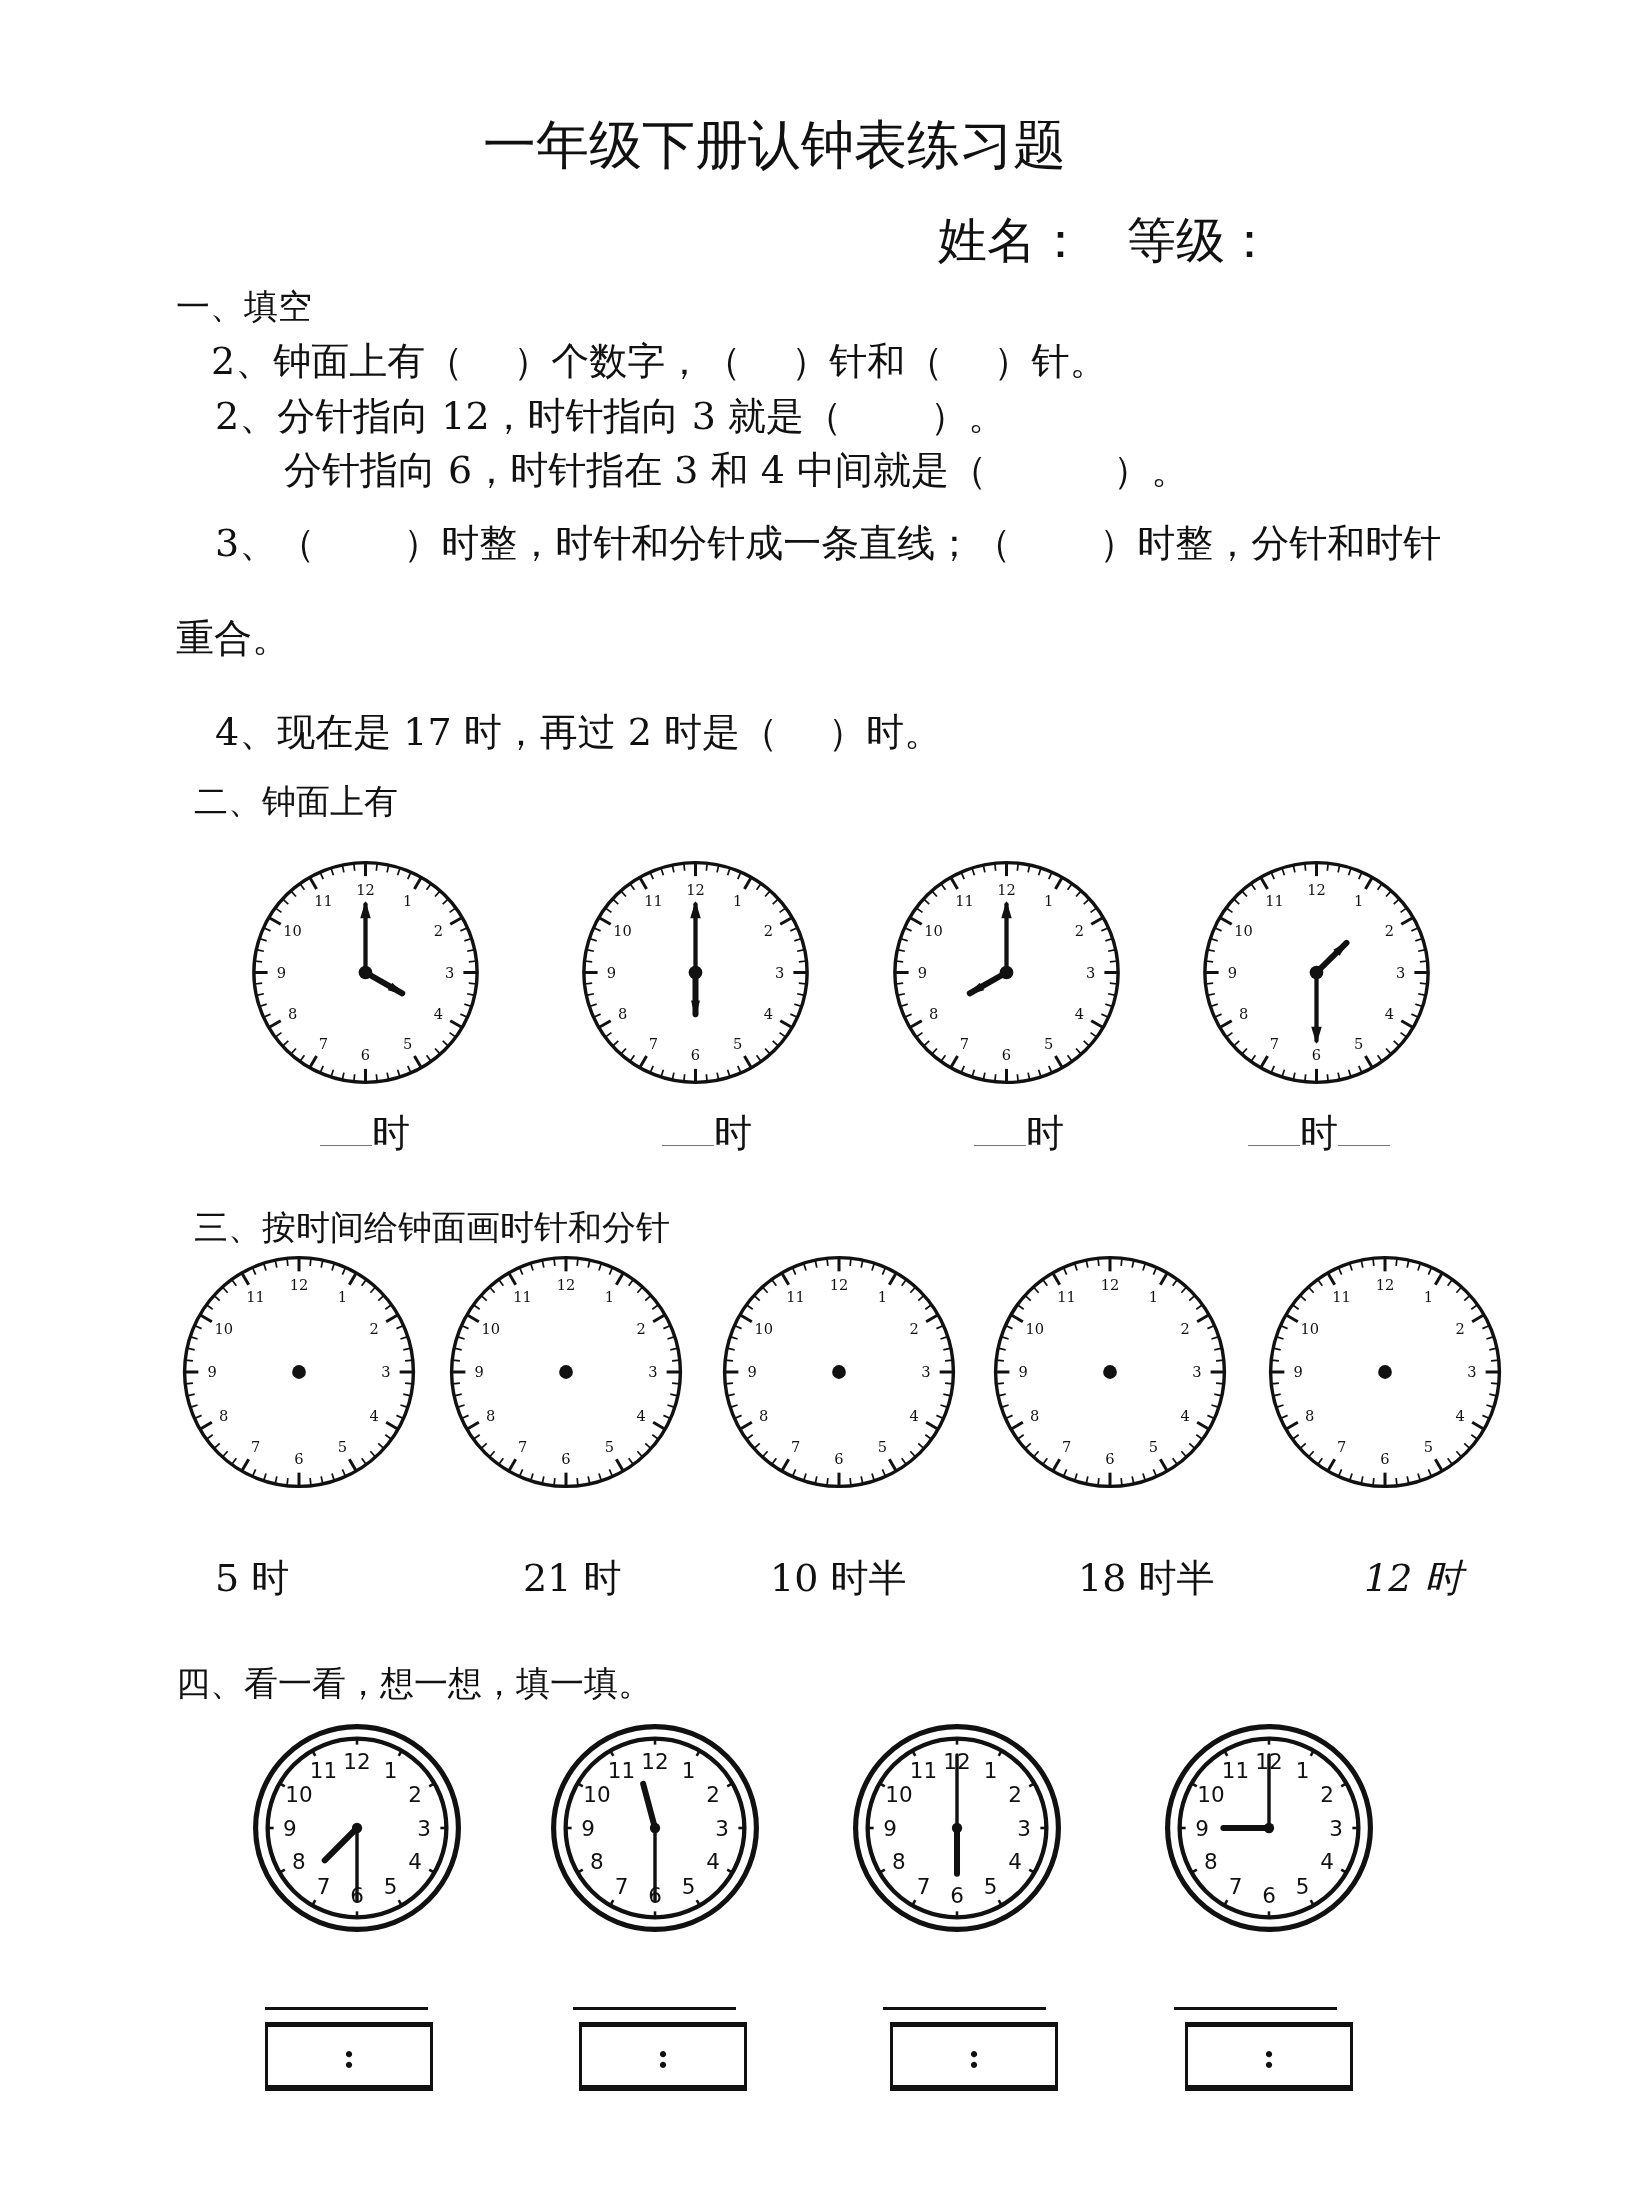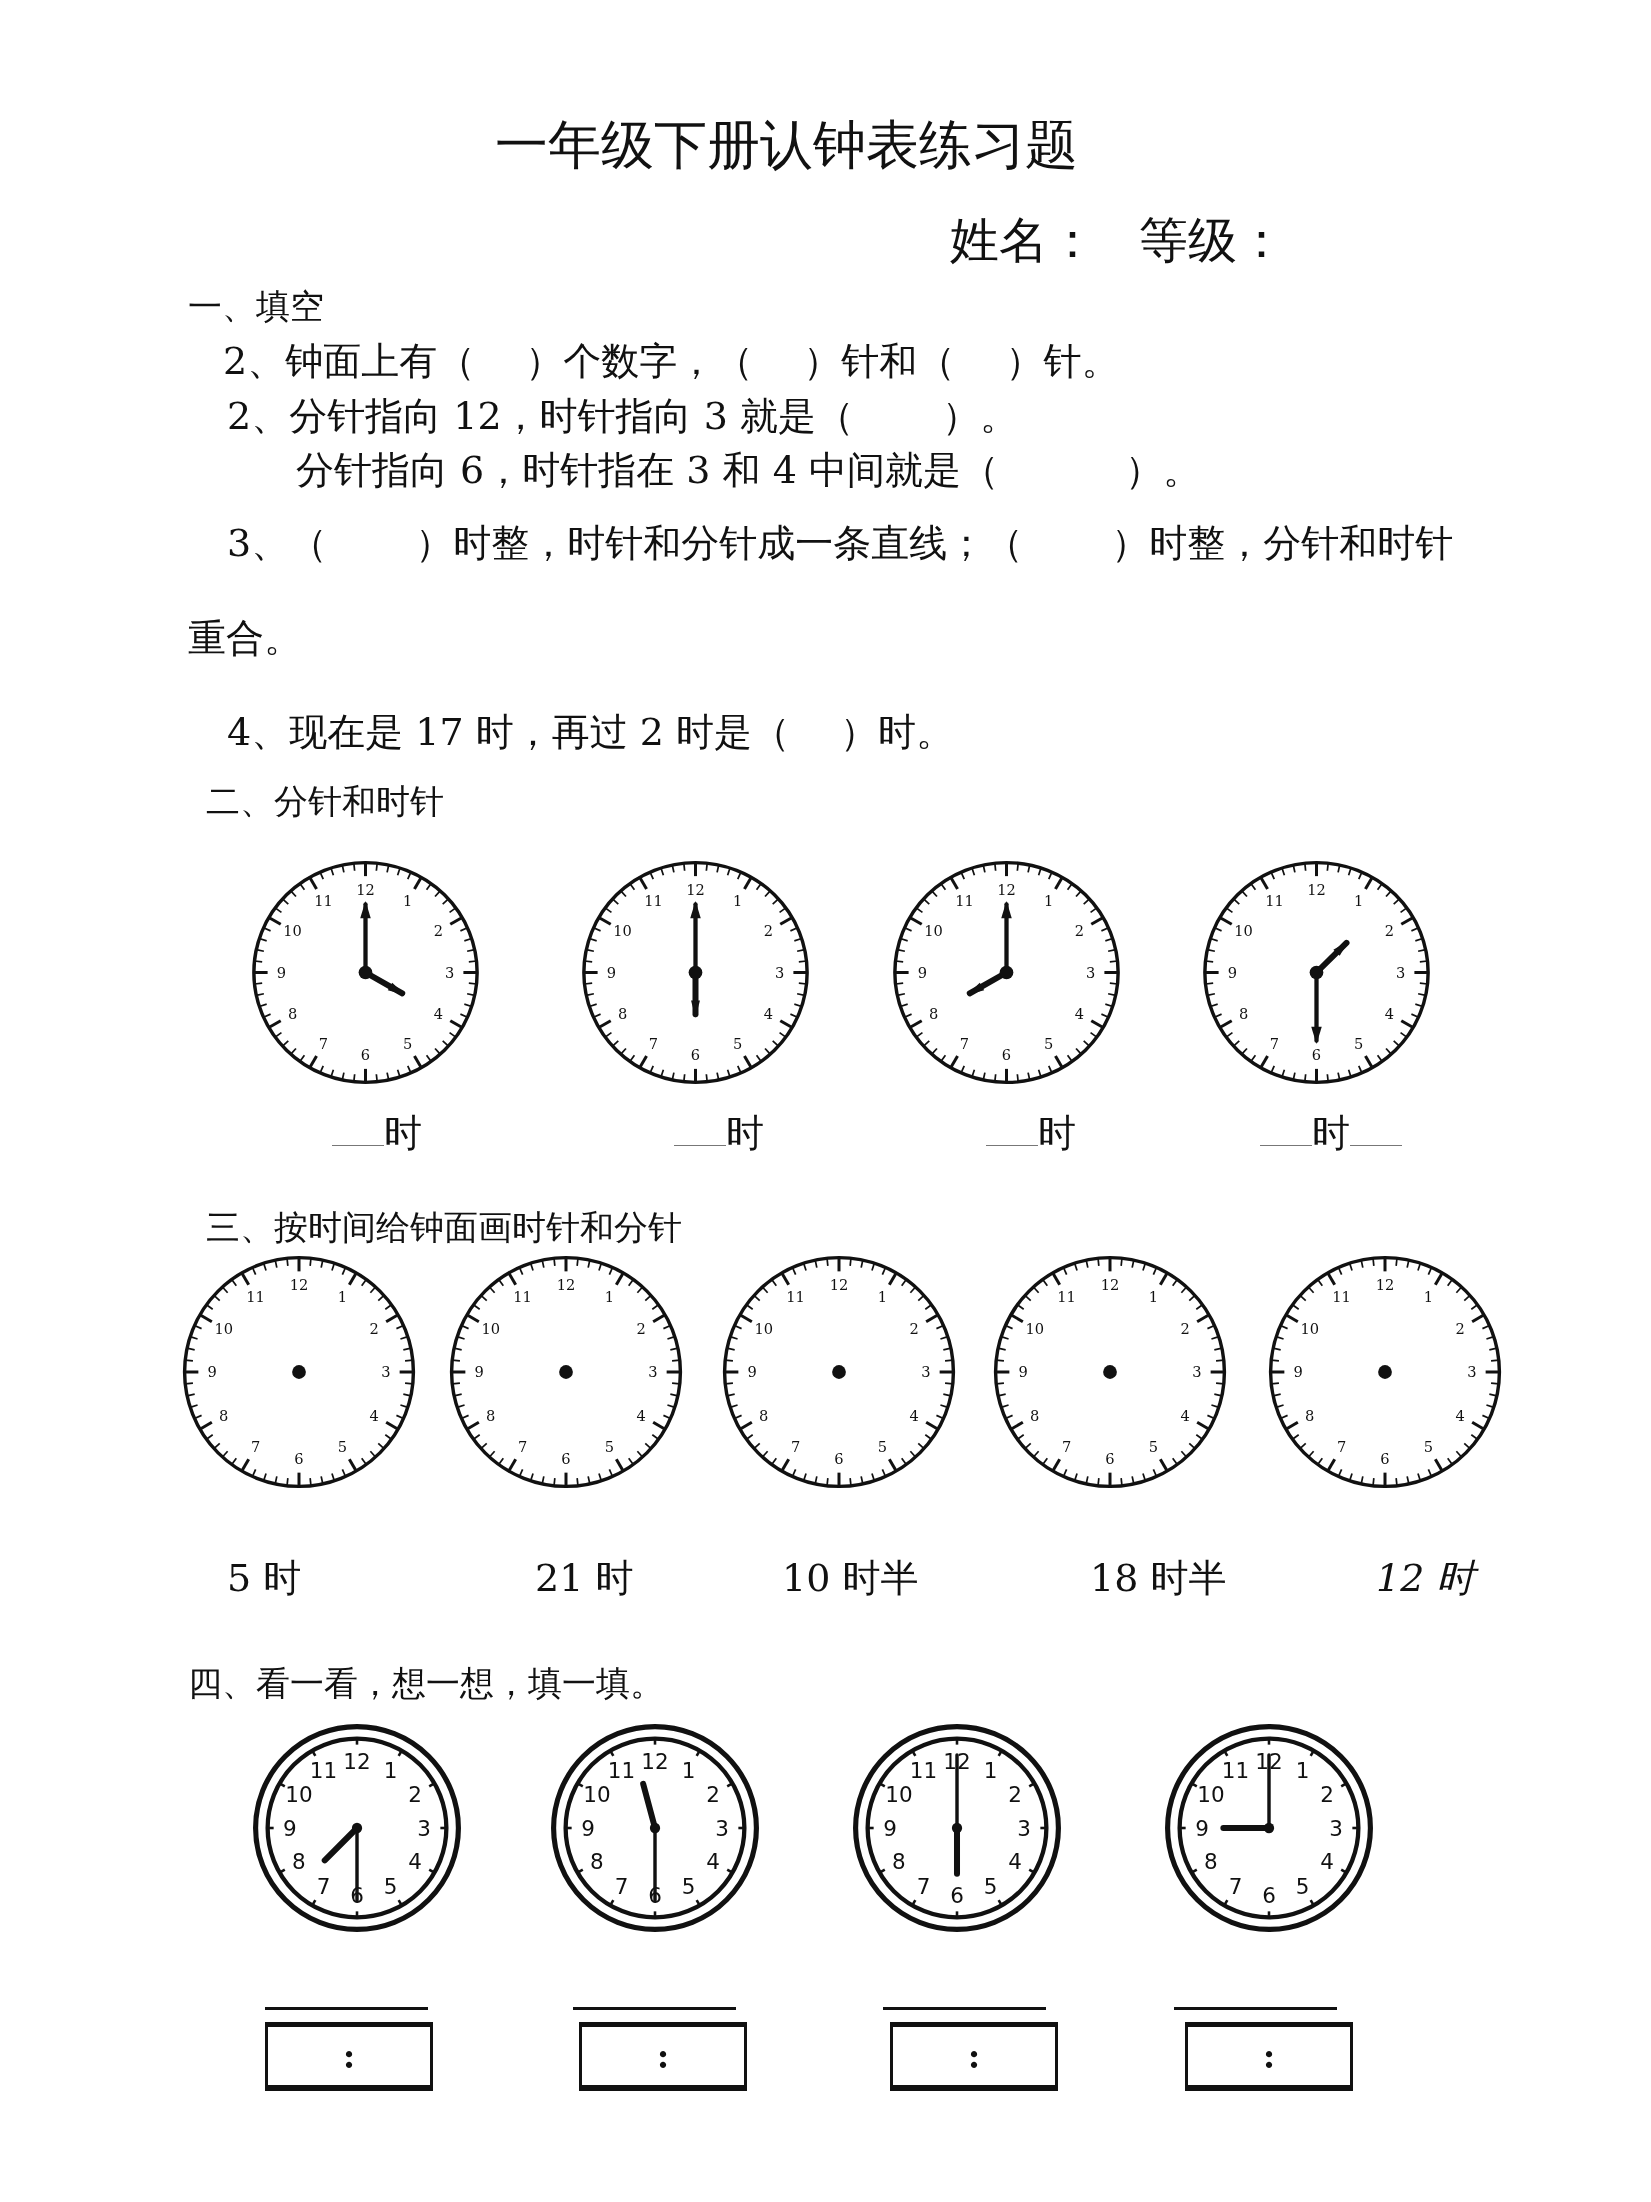--- a/index.html
+++ b/index.html
@@ -1,18 +1,18 @@
 <!DOCTYPE html>
 <html style="font-size:13.8px"><head>
 <meta charset="utf-8">
 <style>
   html, body { margin:0; padding:0; background:#ffffff; }
   body { width:1652px; height:2203px; position:relative; overflow:hidden;
          font-family:"DejaVu Serif","Liberation Serif",serif; color:#111; }
-  .abs { position:absolute; white-space:nowrap;padding-left:12px; }
+  .abs { position:absolute; white-space:nowrap; }
   .title { left:0; width:1549px; top:110px; text-align:center; font-size:53px; font-family:"DejaVu Sans","Liberation Sans",sans-serif; }
   .meta { top:208px; font-size:49px; font-family:"DejaVu Sans","Liberation Sans",sans-serif; }
   .sec { font-size:34px; font-family:"DejaVu Sans","Liberation Sans",sans-serif; }
   .q { font-size:38px; }
   .lbl { font-size:38px; }
   .blank { display:inline-block; border-bottom:1.7px solid #777; height:0.9px; vertical-align:baseline; }
   .clock { position:absolute; }
   .hline { position:absolute; height:2.6px; background:#111; }
   .box { position:absolute; border:3.4px solid #111; border-top-width:5.2px; border-bottom-width:6px; box-sizing:border-box;
          display:flex; align-items:center; justify-content:center; font-size:34px; font-weight:bold; }
@@ -25,21 +25,21 @@
 <div class="abs meta" style="left:1127px;">等级：</div>
 
 <div class="abs sec" style="left:176px; top:284px;text-align:center;">一、填空</div>
 <div class="abs q" style="left:211px; top:336px;">2、钟面上有（　 ）个数字，（　 ）针和（　 ）针。</div>
 <div class="abs q" style="left:215px; top:391px;">2、分针指向 12，时针指向 3 就是（　　 ）。</div>
 <div class="abs q" style="left:284px; top:445px;">分针指向 6，时针指在 3 和 4 中间就是（　　　 ）。</div>
 <div class="abs q" style="left:215px; top:518px;">3、（　　 ）时整，时针和分针成一条直线；（　　 ）时整，分针和时针</div>
 <div class="abs q" style="left:176px; top:613px;text-align:center;">重合。</div>
 <div class="abs q" style="left:215px; top:707px;">4、现在是 17 时，再过 2 时是（　 ）时。</div>
 
-<div class="abs sec" style="left:194px; top:779px;">二、分针和时针</div>
+<div class="abs sec" style="left:194px; top:779px;">二、钟面上有</div>
 <div id="s2clocks">
     <svg width="241" height="237" viewBox="0 0 280 276" class="clock" style="left: 245px; top: 854px;">
       <g transform="translate(140,138) scale(1,0.9846153846153847) translate(-140,-140)">
         <circle cx="140" cy="140" r="130" fill="#fff" stroke="#111" stroke-width="4"></circle>
         <line x1="140" y1="10" x2="140" y2="26" stroke="#111" stroke-width="3.5"></line>
         <line x1="153.58870022479496" y1="10.71215360212446" x2="152.64794405538606" y2="19.662850660438934" stroke="#111" stroke-width="2"></line>
         <line x1="167.02851980630874" y1="12.840811904605275" x2="165.1573145889489" y2="21.644140311209526" stroke="#111" stroke-width="2"></line>
         <line x1="180.17220926874316" y1="16.36265288163004" x2="177.39105631936866" y2="24.922161528286424" stroke="#111" stroke-width="2"></line>
         <line x1="192.87576359985403" y1="21.239090506461892" x2="189.2151338121718" y2="29.460999625245293" stroke="#111" stroke-width="2"></line>
         <line x1="205" y1="27.416697508022978" x2="197" y2="41.273103968574006" stroke="#111" stroke-width="3.5"></line>

